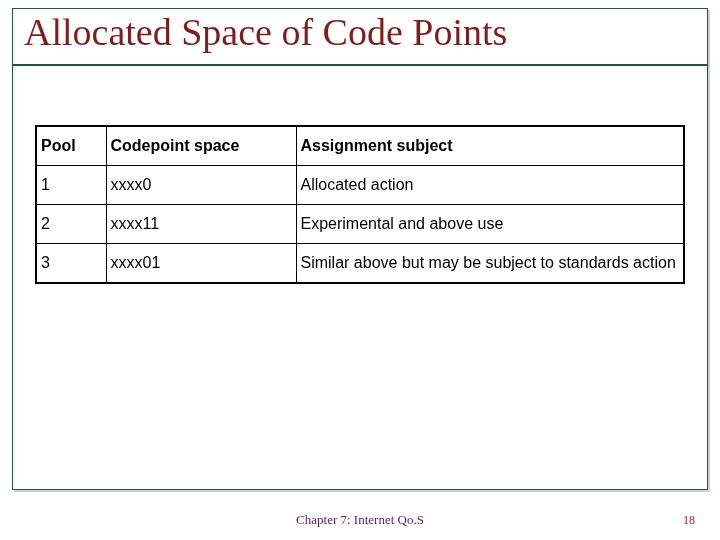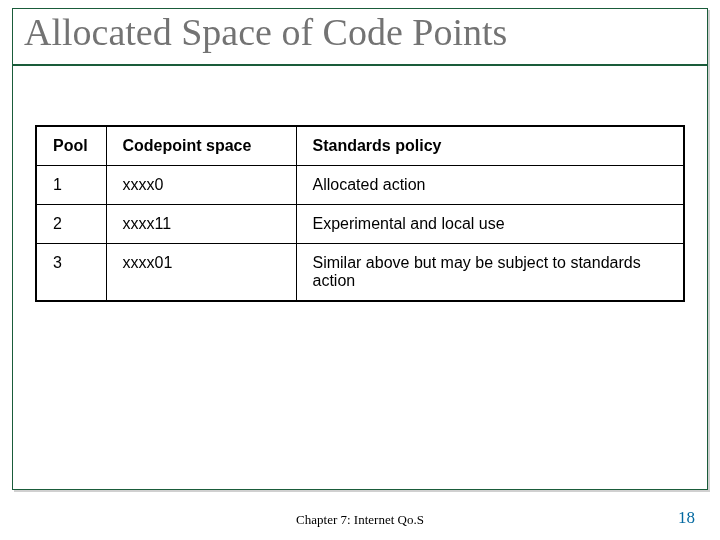--- a/index.html
+++ b/index.html
@@ -22,21 +22,21 @@
       bottom: 50px;
       border: 1.5px solid #1a5c3a;
       box-shadow: 2px 2px 0 rgba(100,100,100,0.3);
     }
     .title {
       position: absolute;
       left: 24px;
       top: 10px;
       font-family: Georgia, 'Times New Roman', serif;
       font-size: 38px;
-      color: #737373;
+      color: #7f1d1d;
       font-weight: normal;
     }
     .title-underline {
       position: absolute;
       left: 12px;
       top: 64px;
       right: 12px;
       height: 1.5px;
       background: #1a5c3a;
     }
@@ -46,21 +46,21 @@
       top: 125px;
       width: 650px;
     }
     table {
       width: 100%;
       border-collapse: collapse;
       border: 2px solid #000;
     }
     th, td {
       border: 1px solid #000;
-      padding: 10px 16px;
+      padding: 10px 4px;
       text-align: left;
       font-size: 16px;
       vertical-align: top;
     }
     th {
       font-weight: bold;
       background: #fff;
     }
     .col-pool {
       width: 70px;
@@ -73,58 +73,58 @@
       width: auto;
     }
     .footer {
       position: absolute;
       bottom: 12px;
       left: 0;
       right: 0;
       text-align: center;
       font-family: Georgia, 'Times New Roman', serif;
       font-size: 13px;
-      color: #000000;
+      color: #4c1d95;
     }
     .page-number {
       position: absolute;
       bottom: 12px;
       right: 25px;
       font-family: Georgia, 'Times New Roman', serif;
-      font-size: 17px;
-      color: #0369a1;
+      font-size: 12px;
+      color: #b91c1c;
     }
   </style>
 </head>
 <body>
 
 <div class="slide-frame"></div>
 
 <div class="title">Allocated Space of Code Points</div>
 <div class="title-underline"></div>
 
 <div class="table-container">
   <table>
     <thead>
       <tr>
         <th class="col-pool">Pool</th>
         <th class="col-codepoint">Codepoint space</th>
-        <th class="col-assignment">Standards policy</th>
+        <th class="col-assignment">Assignment subject</th>
       </tr>
     </thead>
     <tbody>
       <tr>
         <td>1</td>
         <td>xxxx0</td>
         <td>Allocated action</td>
       </tr>
       <tr>
         <td>2</td>
         <td>xxxx11</td>
-        <td>Experimental and local use</td>
+        <td>Experimental and above use</td>
       </tr>
       <tr>
         <td>3</td>
         <td>xxxx01</td>
         <td>Similar above but may be subject to standards action</td>
       </tr>
     </tbody>
   </table>
 </div>
 

